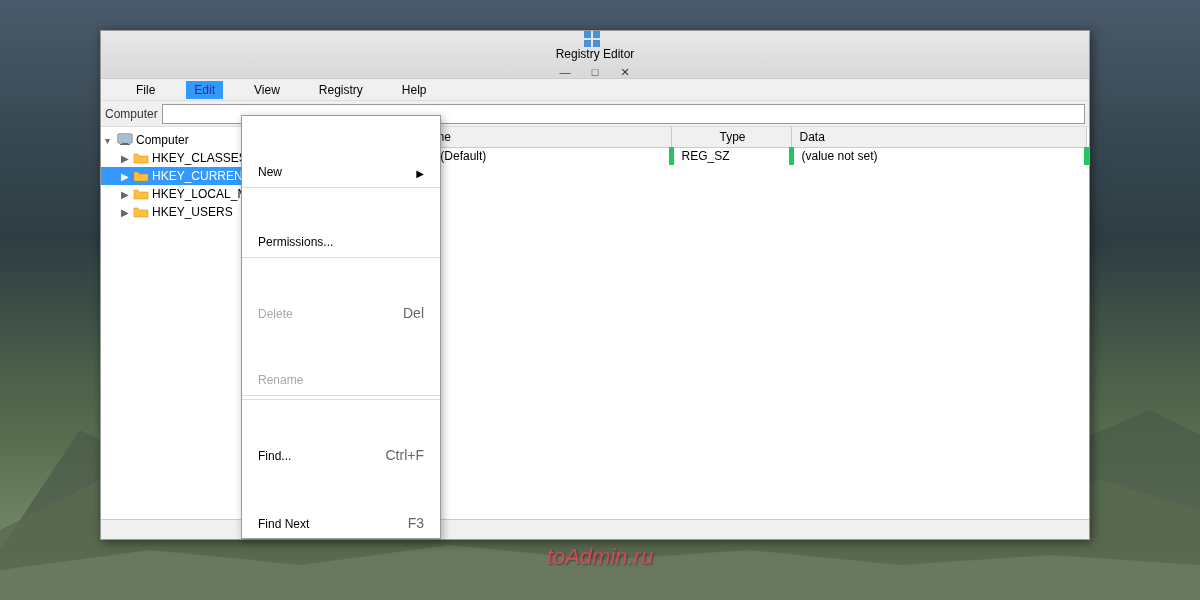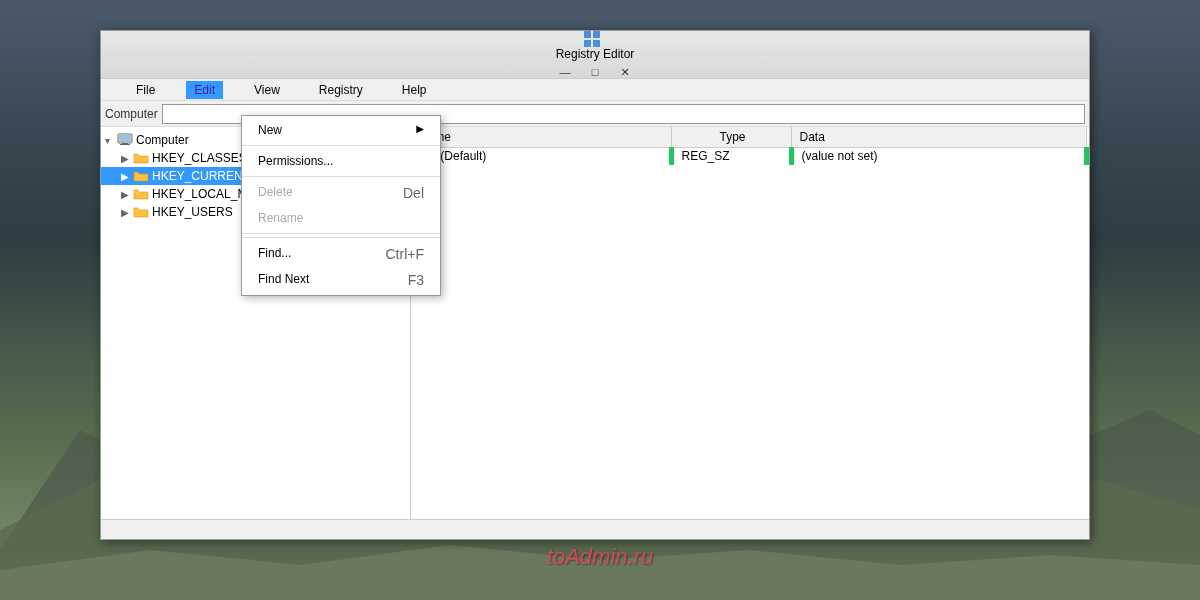--- a/index.html
+++ b/index.html
@@ -257,26 +257,27 @@
       width: 200px;
       background: white;
       border: 1px solid #999;
       box-shadow: 2px 2px 8px rgba(0,0,0,0.3);
       z-index: 100;
       padding: 2px 0;
     }
 
     .dropdown-item {
       display: flex;
-      align-items: flex-start;
+      align-items: flex-end;
       justify-content: space-between;
       padding: 5px 16px 5px 16px;
       cursor: pointer;
       font-size: 12px;
       color: #000;
+      margin-top: 42px;
     }
 
     .dropdown-item.disabled {
       color: #aaa;
       cursor: default;
     }
 
     .dropdown-separator {
       height: 1px;
       background: #ddd;

